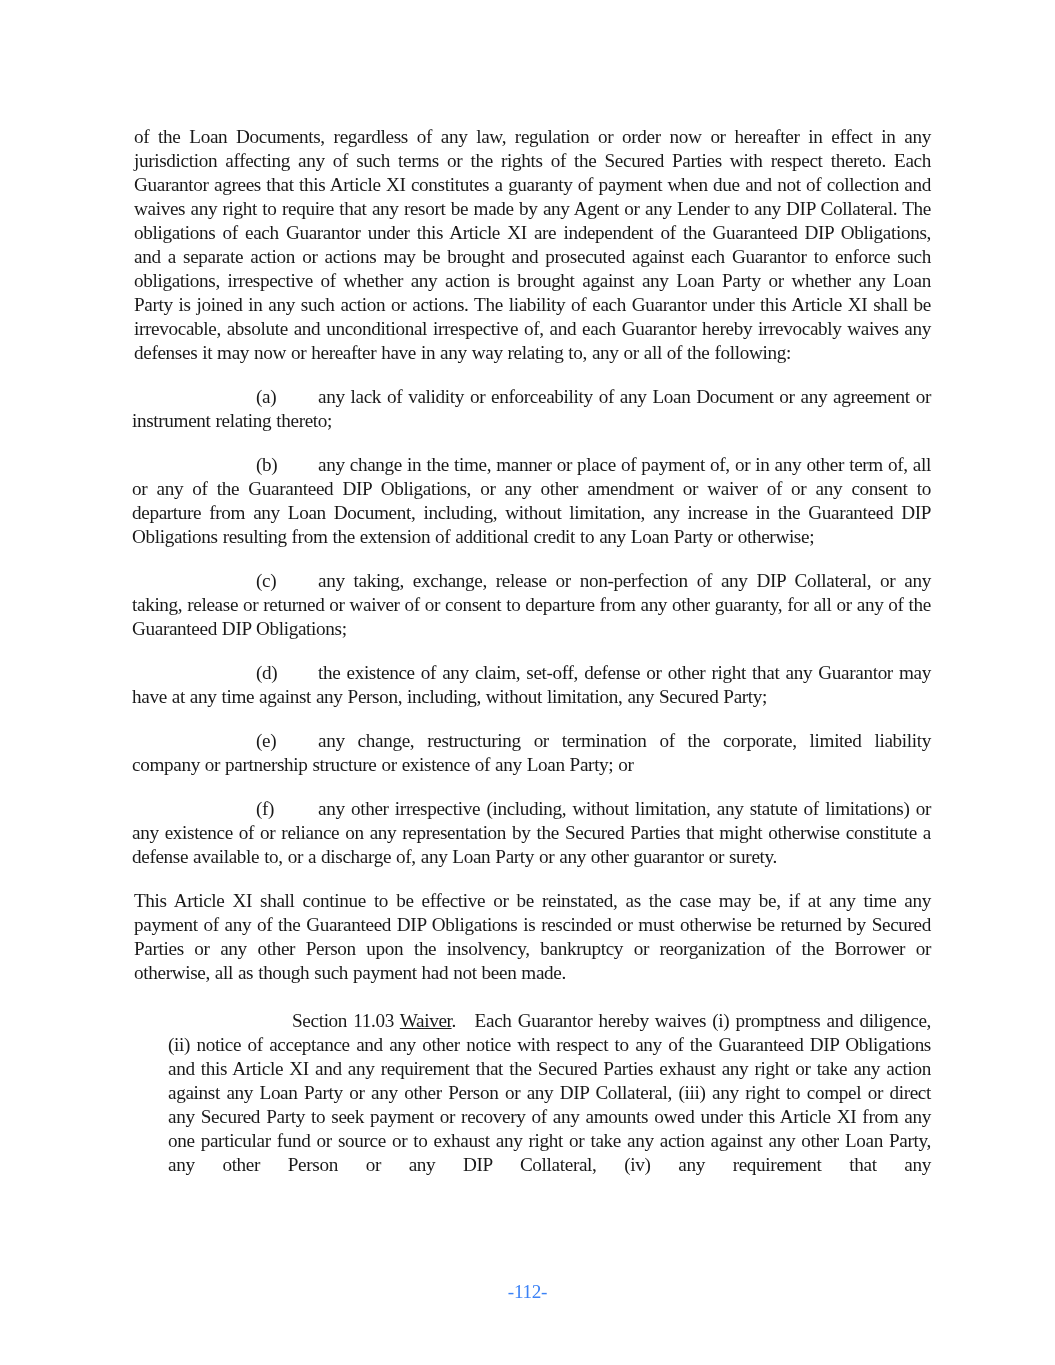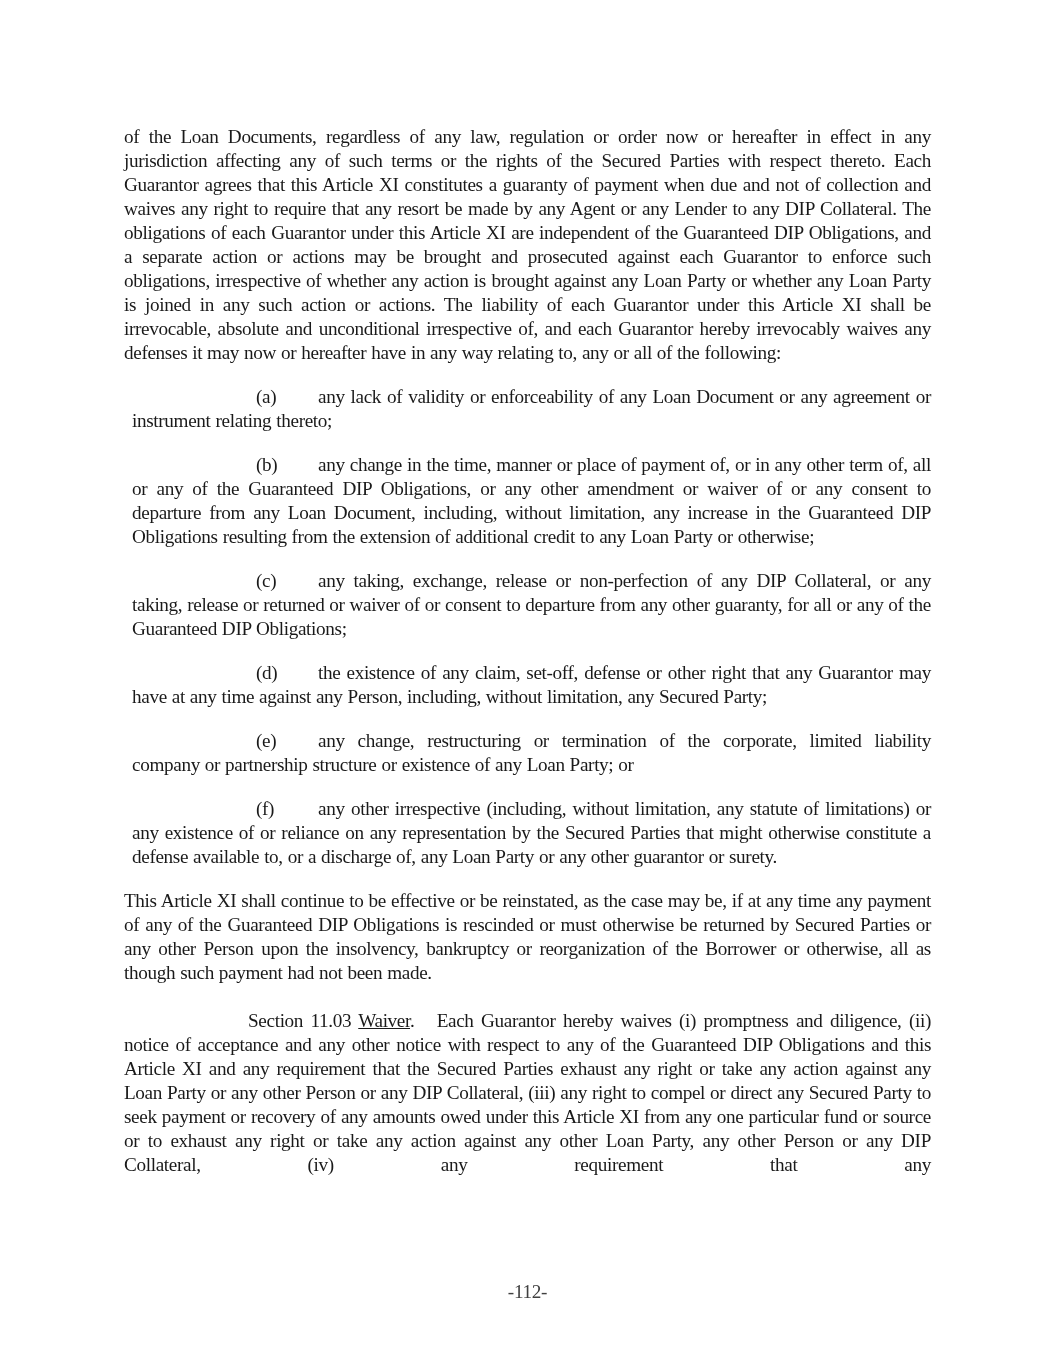--- a/index.html
+++ b/index.html
@@ -19,21 +19,21 @@
       position: absolute;
       left: 124px;
       top: 125px;
       width: 807px;
       font-size: 19.2px;
       line-height: 24px;
       letter-spacing: -0.35px;
       word-spacing: 0.5px;
     }
     .para {
-      margin: 0 0 24px 0;
+      margin: 0 0 24px 10px;
       text-align: justify;
       text-align-last: left;
     }
     .clause {
       margin: 0 0 20px 8px;
       text-align: justify;
       text-align-last: left;
       text-indent: 124px;
     }
     .clause .label {
@@ -41,35 +41,36 @@
       width: 62px;
       text-indent: 0;
     }
     .section {
       margin: 0;
       text-align: justify;
       text-indent: 124px;
     }
     .section-last-line {
       text-align-last: justify;
+      margin-left: 44px;
     }
     .section .heading-title {
       text-decoration: underline;
     }
     .page-number {
       position: absolute;
       left: 0;
       width: 1055px;
       top: 1280px;
       text-align: center;
       font-size: 19.2px;
       line-height: 24px;
       letter-spacing: -0.3px;
       font-family: "Liberation Serif", "DejaVu Serif", serif;
-      color: #404040;
+      color: #3b82f6;
     }
     .gap-after-intro { margin-bottom: 20px; }
   </style>
 </head>
 <body>
 
 <div class="page">
 
   <p class="para gap-after-intro">of the Loan Documents, regardless of any law, regulation or order now or hereafter in effect in any jurisdiction affecting any of such terms or the rights of the Secured Parties with respect thereto. Each Guarantor agrees that this Article XI constitutes a guaranty of payment when due and not of collection and waives any right to require that any resort be made by any Agent or any Lender to any DIP Collateral.  The obligations of each Guarantor under this Article XI are independent of the Guaranteed DIP Obligations, and a separate action or actions may be brought and prosecuted against each Guarantor to enforce such obligations, irrespective of whether any action is brought against any Loan Party or whether any Loan Party is joined in any such action or actions.  The liability of each Guarantor under this Article XI shall be irrevocable, absolute and unconditional irrespective of, and each Guarantor hereby irrevocably waives any defenses it may now or hereafter have in any way relating to, any or all of the following:</p>
 

